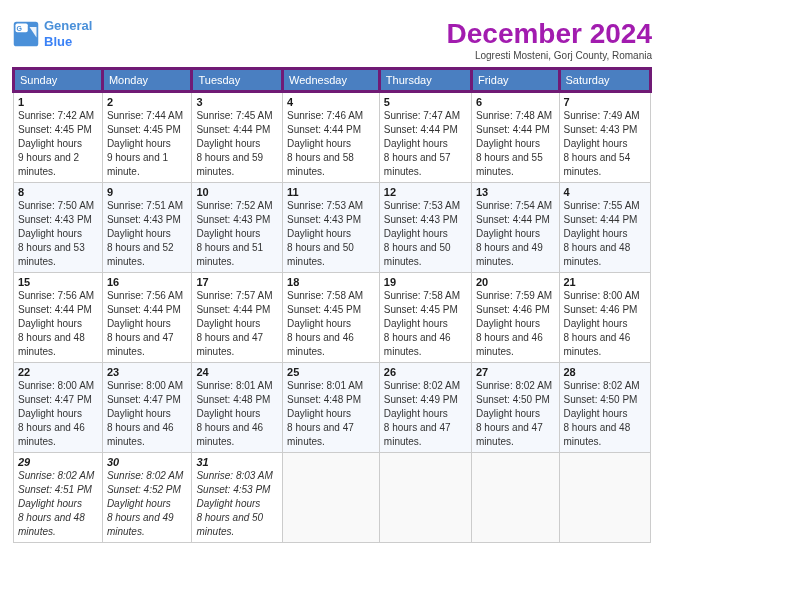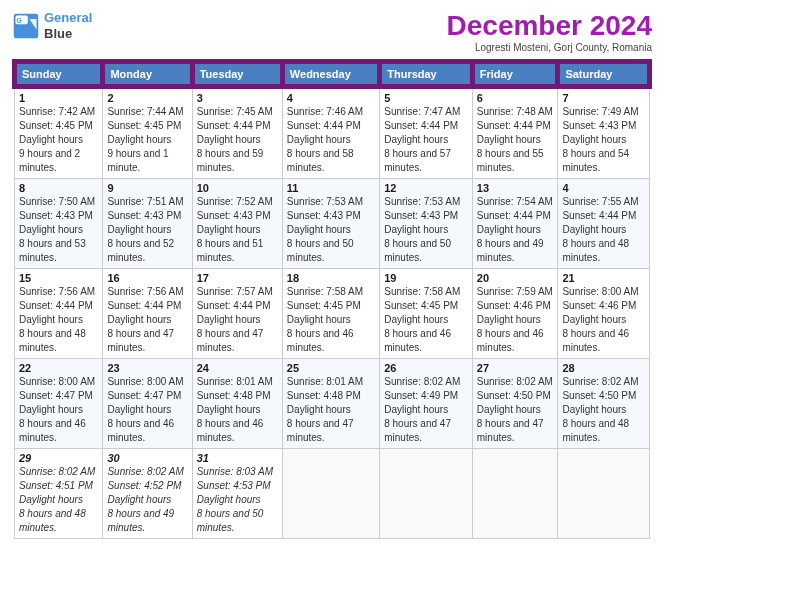--- a/index.html
+++ b/index.html
@@ -6,20 +6,21 @@
     body {
       font-family: Arial, sans-serif;
       background: #fff;
       width: 792px;
       height: 612px;
       overflow: hidden;
     }
     .container {
       width: 664px;
       padding: 10px 12px 8px 12px;
+      margin-top: 8px;
     }
     .header {
       display: flex;
       align-items: flex-start;
       justify-content: space-between;
       margin-bottom: 6px;
     }
     .logo {
       display: flex;
       align-items: center;
@@ -54,22 +55,22 @@
       width: 100%;
       border-collapse: collapse;
       font-size: 9px;
     }
     .calendar th {
       background-color: #4a7fc1;
       color: #fff;
       text-align: left;
       padding: 4px 5px;
       font-size: 11px;
-      font-weight: bold;
-      border: 5px solid #701a75;
+      font-weight: normal;
+      border: 3px solid #701a75;
     }
     .calendar td {
       vertical-align: top;
       border: 1px solid #ccc;
       padding: 3px 4px;
       width: 113px;
       min-height: 70px;
       background: #fff;
     }
     .calendar tr:nth-child(even) td {
@@ -102,21 +103,21 @@
   <div class="header">
     <div class="logo">
       <svg class="logo-icon" viewBox="0 0 32 32">
         <rect x="2" y="2" width="28" height="28" rx="3" fill="#4a90d9"></rect>
         <polygon points="20,8 28,8 28,20" fill="#fff" opacity="0.9"></polygon>
         <rect x="4" y="4" width="14" height="10" rx="2" fill="#fff"></rect>
         <text x="5" y="13" font-size="8" fill="#4a90d9" font-weight="bold">G</text>
       </svg>
       <div class="logo-text">
         <div><span>General</span></div>
-        <div><span style="color:#404040">Blue</span></div>
+        <div><span style="color:#3b82f6">Blue</span></div>
       </div>
     </div>
     <div class="title-section">
       <div class="main-title">December 2024</div>
       <div class="subtitle">Logresti Mosteni, Gorj County, Romania</div>
     </div>
   </div>
 
   <table class="calendar">
     <thead>

